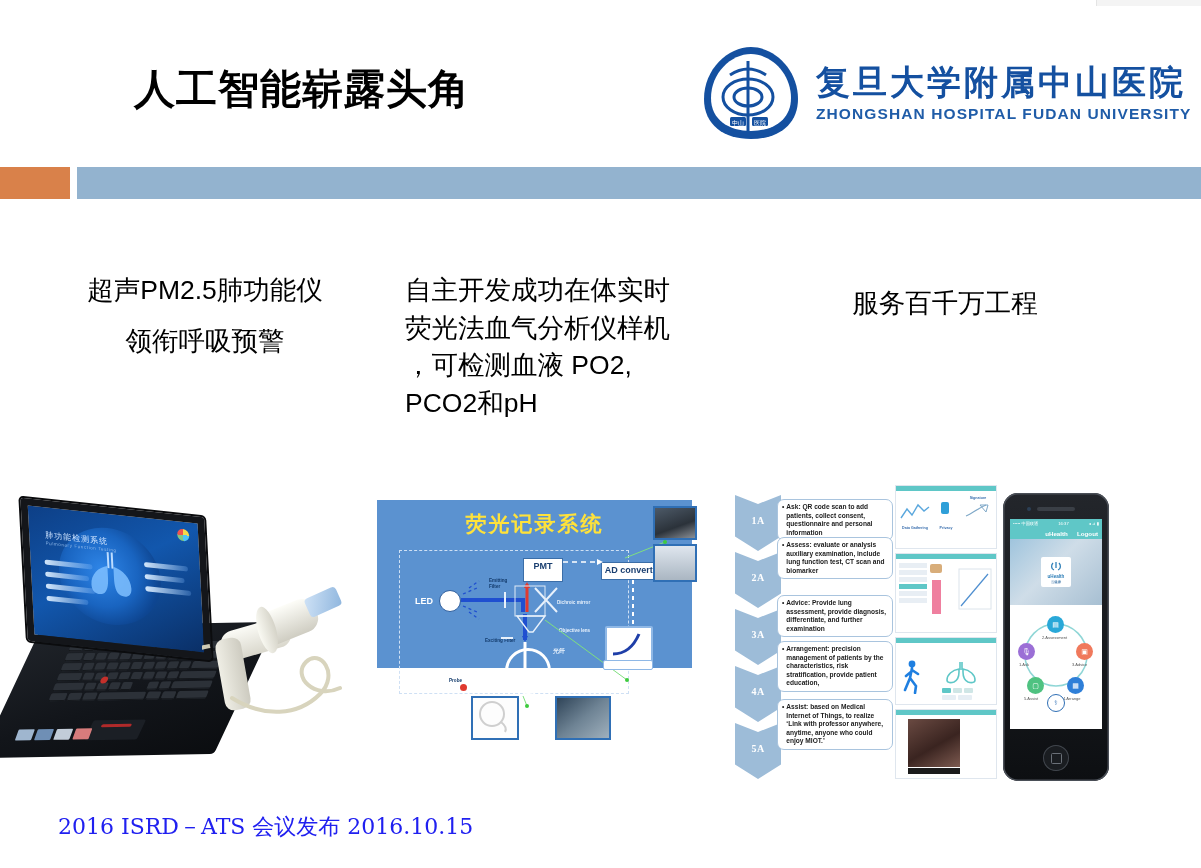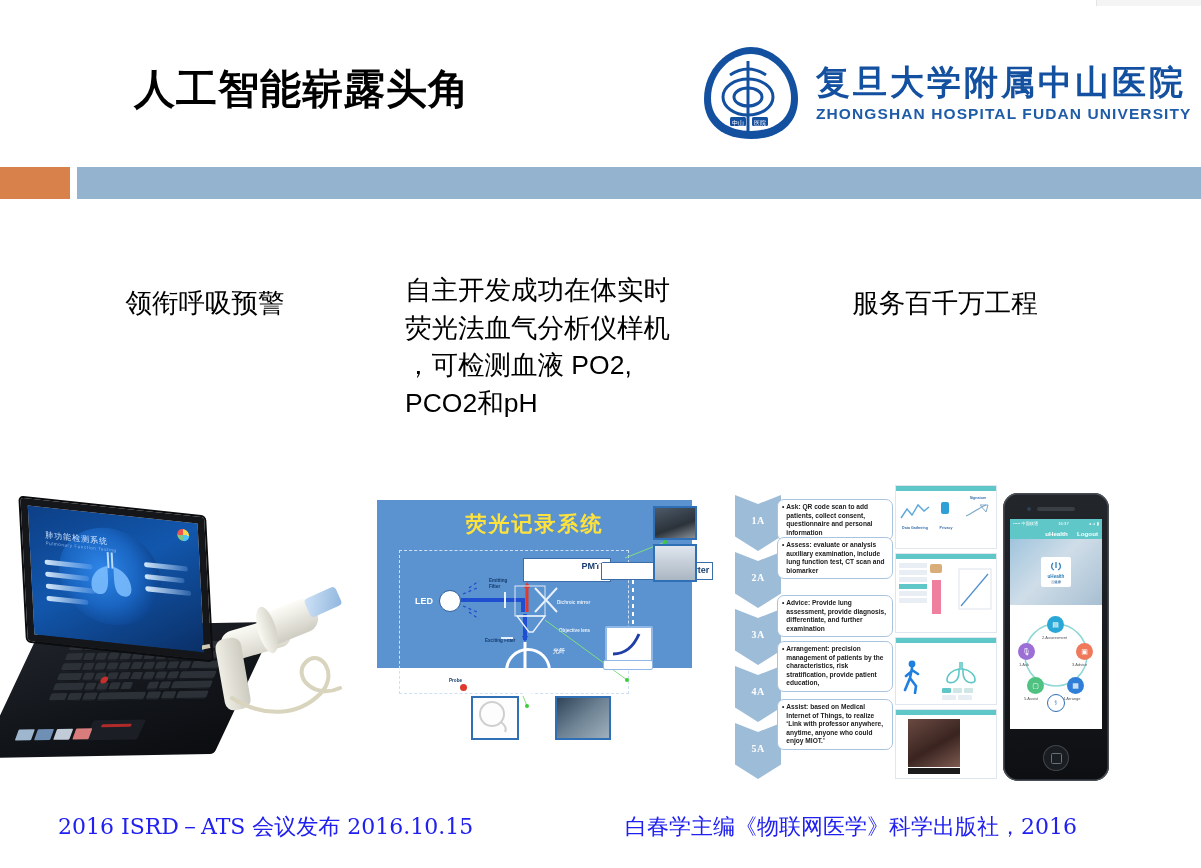--- a/index.html
+++ b/index.html
@@ -93,21 +93,21 @@
       background:linear-gradient(120deg,#cfe2f6,#8fb6de);transform:rotate(-24deg);}
   .spiro svg{position:absolute;left:0;top:0;}
 
   
   .fig2{position:absolute;left:377px;top:500px;width:315px;height:168px;background:#5b92d0;}
   .f2-title{position:absolute;left:0;top:10px;width:100%;text-align:center;
             font-size:21px;font-weight:bold;color:#ffe23a;letter-spacing:2px;}
   .f2-dash{position:absolute;left:22px;top:50px;width:228px;height:142px;
            border:1px dashed #cfe0f4;}
   .f2-box{position:absolute;background:#fff;border:1px solid #3b6ea8;color:#1a3f70;
-          font-size:9px;font-weight:bold;text-align:center;line-height:1.6;padding-left:48px;}
+          font-size:9px;font-weight:bold;text-align:center;line-height:1.6;}
   .f2-lbl{position:absolute;font-size:4.6px;font-weight:bold;color:#123a6b;line-height:1.2;}
   .f2-lbl.w{color:#e9f2fc;}
   .f2-led{position:absolute;left:38px;top:96px;font-size:9px;font-weight:bold;color:#fff;}
   .f2-bulb{position:absolute;left:62px;top:90px;width:20px;height:20px;border-radius:50%;
            background:#fff;border:1px solid #2f5f9e;}
   .f2-mon{position:absolute;left:226px;top:126px;width:48px;height:44px;}
   .f2-mon .scr{position:absolute;left:2px;top:0;width:44px;height:32px;background:#fff;
                border:2px solid #8fb8e6;border-radius:2px;}
   .f2-mon .std{position:absolute;left:0;top:34px;width:48px;height:8px;background:#fff;
                border:1px solid #8fb8e6;border-radius:2px;}
@@ -205,20 +205,21 @@
       <div class="logo-cn">复旦大学附属中山医院</div>
       <div class="logo-en">ZHONGSHAN HOSPITAL FUDAN UNIVERSITY</div>
     </div>
   </div>
 
   <div class="bar-orange"></div>
   <div class="bar-blue"></div>
 
   <div class="cols">
     <div class="col c1">
+      <div class="ctext">超声PM2.5肺功能仪</div>
       <div class="ctext ln2">领衔呼吸预警</div>
     </div>
     <div class="col c2">
       <div class="ctext">自主开发成功在体实时</div>
       <div class="ctext">荧光法血气分析仪样机</div>
       <div class="ctext">，可检测血液 PO2,</div>
       <div class="ctext">PCO2和pH</div>
     </div>
     <div class="col c3">
       <div class="ctext ln2">服务百千万工程</div>
@@ -560,15 +561,14 @@
           <div class="ph-btm-logo">⚕</div>
         </div>
       </div>
       <div class="ph-home">
           <i></i>
         </div>
     </div>
   </div>
 
   <div class="foot left">2016 ISRD－ATS 会议发布 2016.10.15</div>
-  <div class="foot right">白春学主编《物联网医学》科学出版社，2016</div>
 
 </div>
 
 </body></html>

